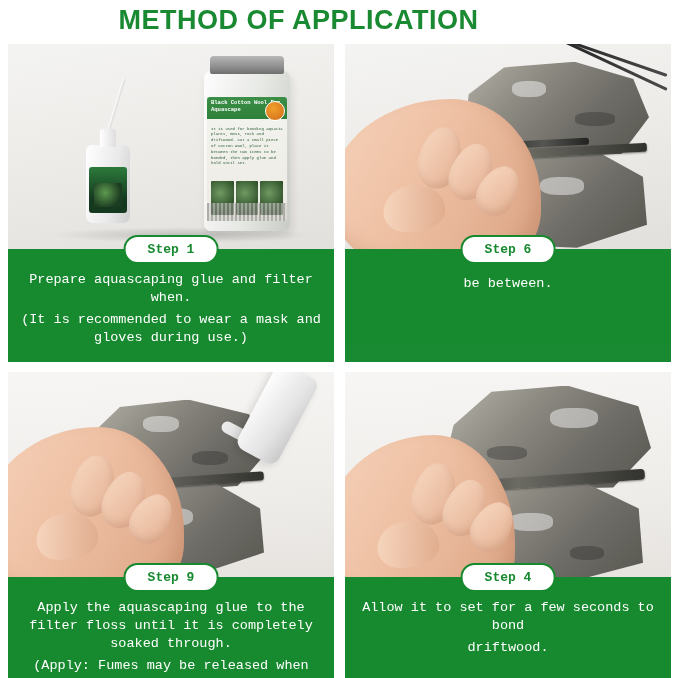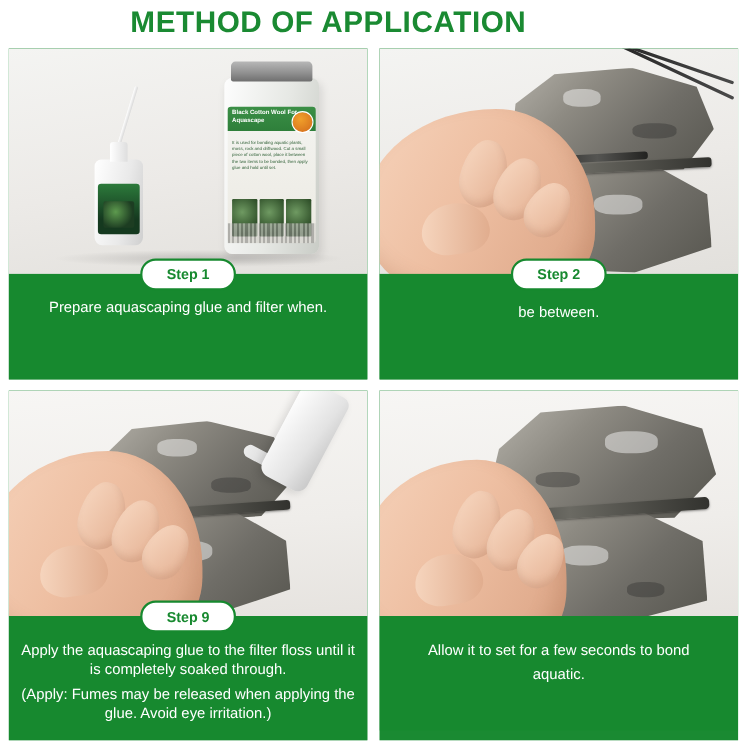--- a/index.html
+++ b/index.html
@@ -32,20 +32,21 @@
     grid-template-columns: 1fr 1fr;
     grid-template-rows: auto auto;
     column-gap: 11px;
     row-gap: 10px;
   }
   .card {
     position: relative;
     width: 100%;
     background: #1a8a32;
     overflow: hidden;
+    font-family: Liberation Mono, monospace;
   }
   .photo {
     position: relative;
     width: 100%;
     height: 205px;
     overflow: hidden;
     background: #efefef;
   }
   .caption {
     position: relative;
@@ -305,20 +306,21 @@
               <i></i>
             </div>
           </div>
           <div class="badge"></div>
           <div class="contents"></div>
         </div>
       </div>
       <div class="caption">
         <div class="step-badge">Step 1</div>
         <span>Prepare aquascaping glue and filter when.</span>
+        <span class="line2">(It is recommended to wear a mask and gloves during use.)</span>
       </div>
     </div>
 
     <div class="card r1">
       <div class="photo">
         <div class="bg-wall"></div>
         <div class="rock rock-top2">
           <div class="speck" style="left:30%;top:20%;width:34px;height:16px;"></div>
           <div class="dark" style="left:62%;top:52%;width:40px;height:14px;"></div>
         </div>
@@ -331,21 +333,21 @@
         <div class="tweezer tw1"></div>
         <div class="tweezer tw2"></div>
         <div class="hand">
           <div class="finger f1"></div>
           <div class="finger f2"></div>
           <div class="finger f3"></div>
           <div class="thumb"></div>
         </div>
       </div>
       <div class="caption">
-        <div class="step-badge">Step 2</div>
+        <div class="step-badge">Step 6</div>
         <span class="line2">be between.</span>
       </div>
     </div>
 
     <div class="card r2">
       <div class="photo">
         <div class="bg-wall warm"></div>
         <div class="rock rock-top3">
           <div class="speck" style="left:34%;top:18%;width:36px;height:16px;"></div>
           <div class="dark" style="left:60%;top:56%;width:36px;height:14px;"></div>
@@ -384,19 +386,20 @@
         </div>
         <div class="seam seam4"></div>
         <div class="hand h4">
           <div class="finger f1"></div>
           <div class="finger f2"></div>
           <div class="finger f3"></div>
           <div class="thumb"></div>
         </div>
       </div>
       <div class="caption">
+        <div class="step-badge">Step 4</div>
         <span>Allow it to set for a few seconds to bond</span>
-        <span class="line2">aquatic.</span>
+        <span class="line2">driftwood.</span>
       </div>
     </div>
 
   </div>
 </div>
 
 </body></html>

